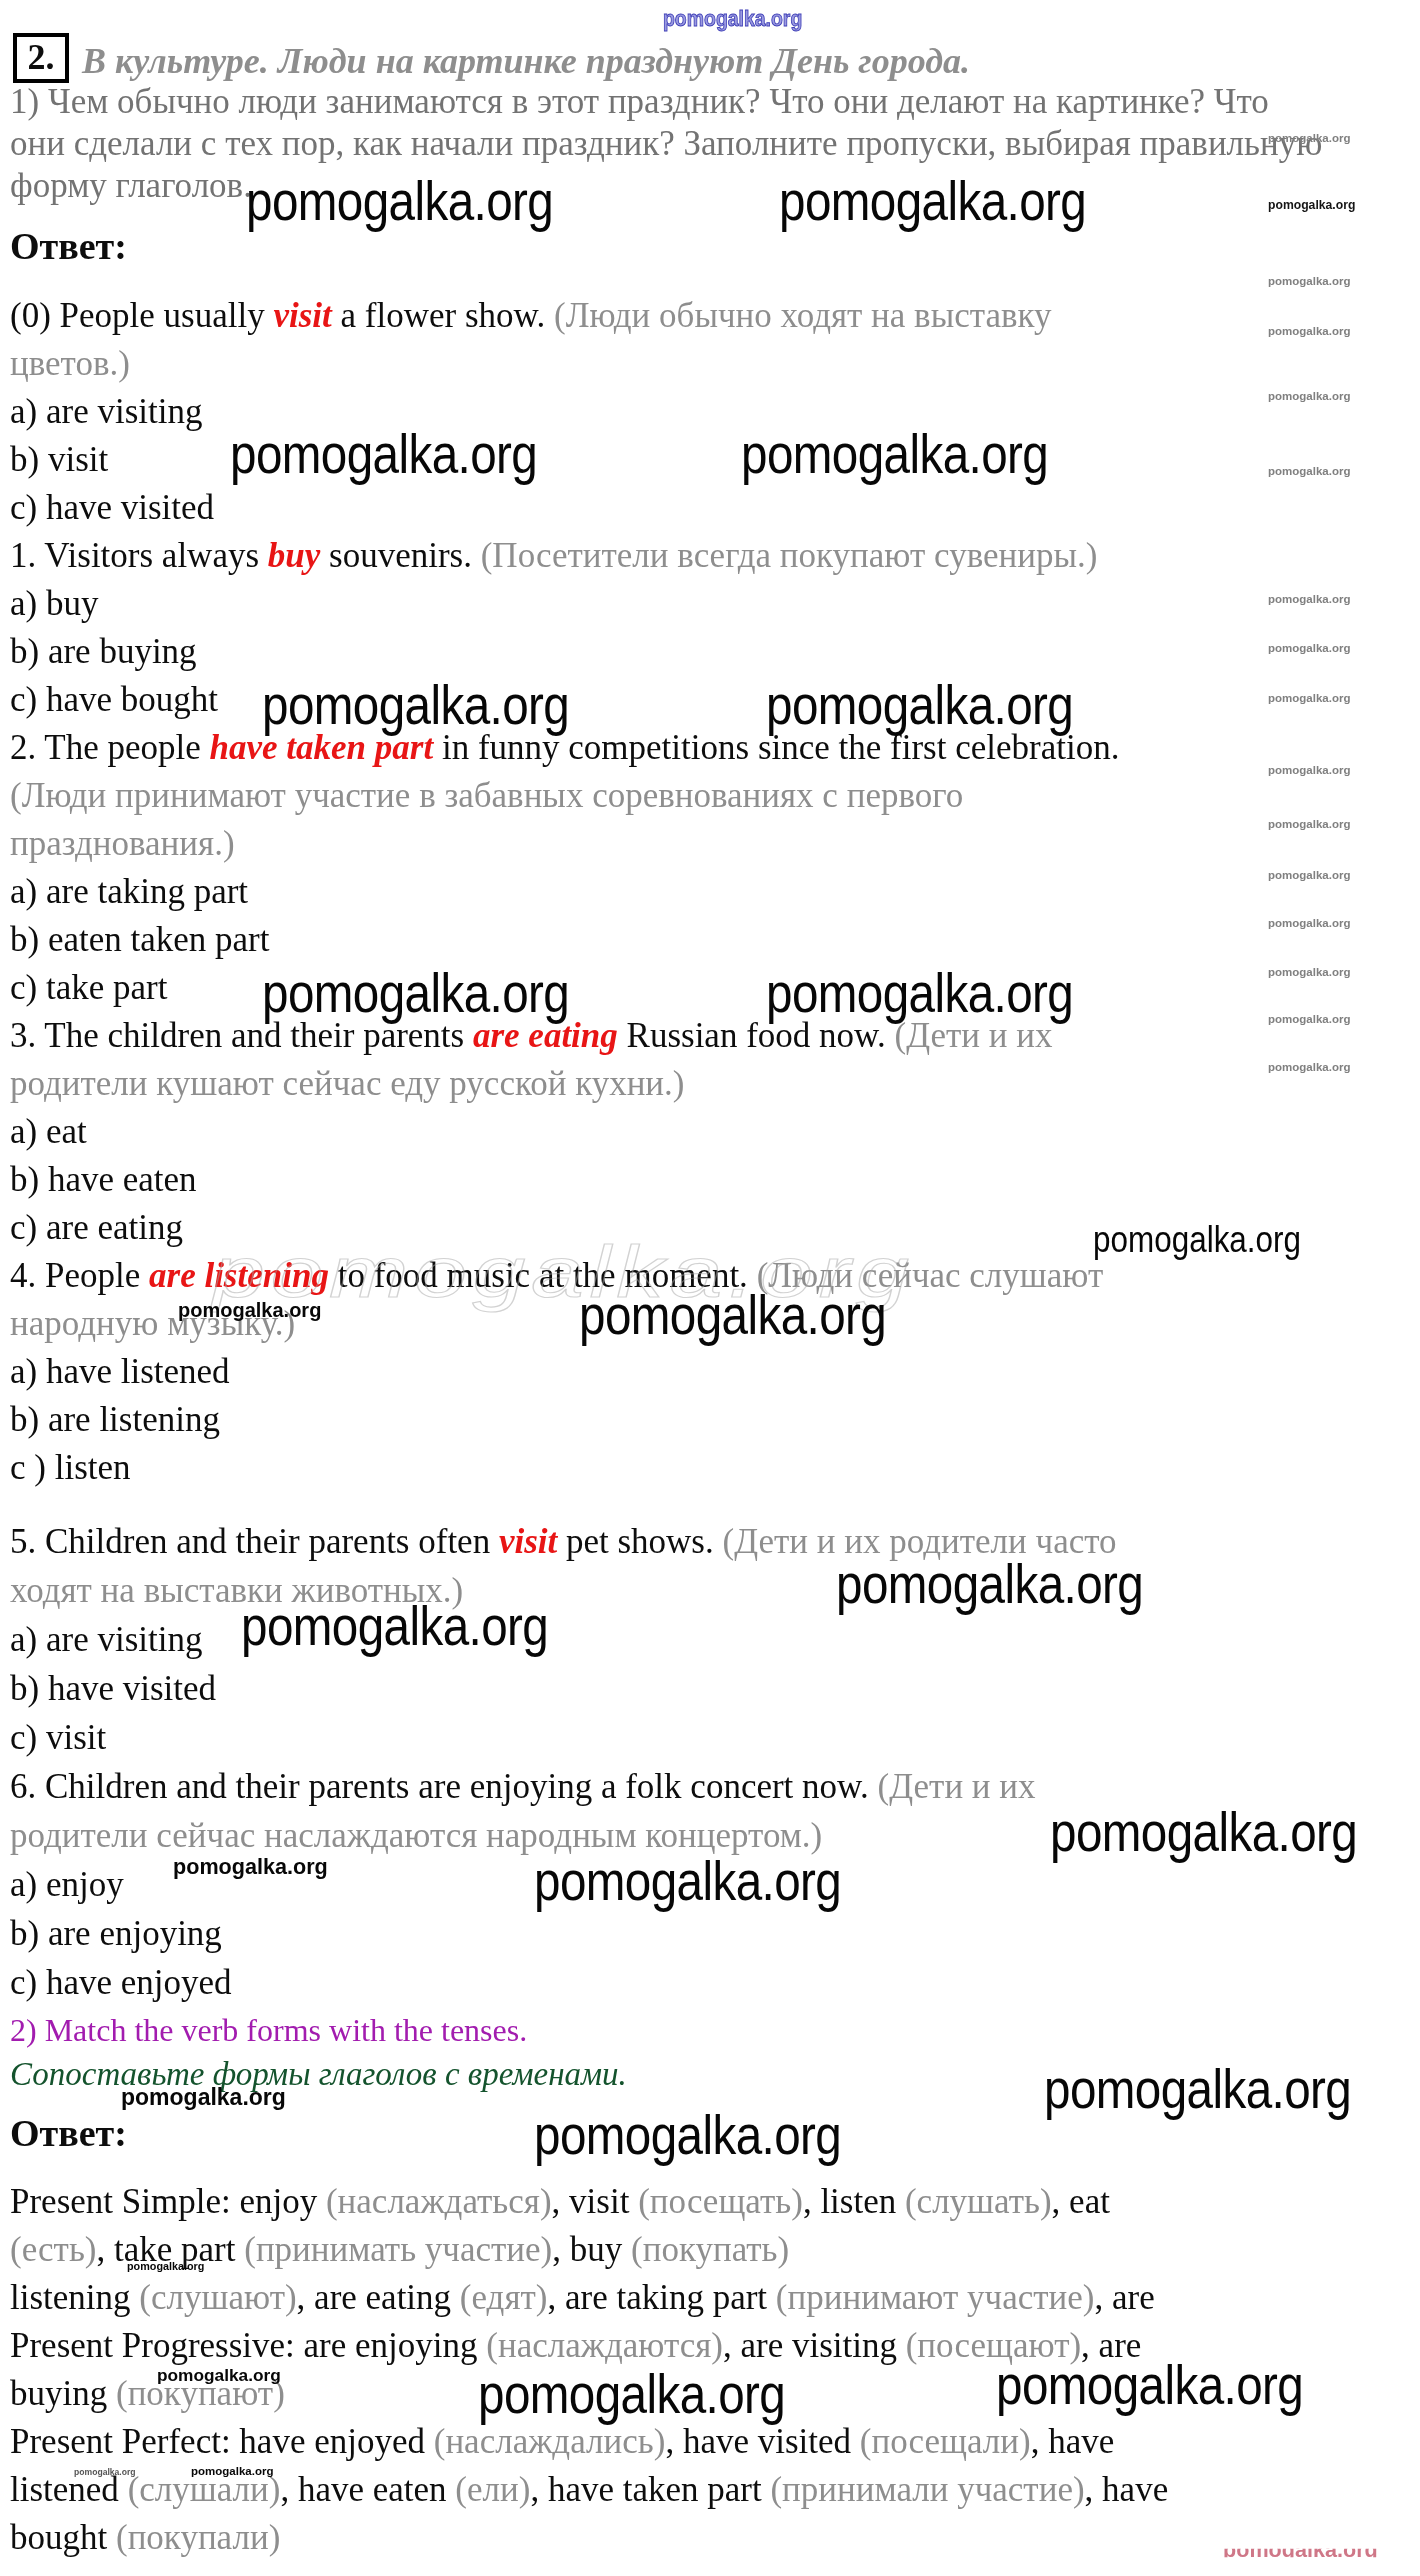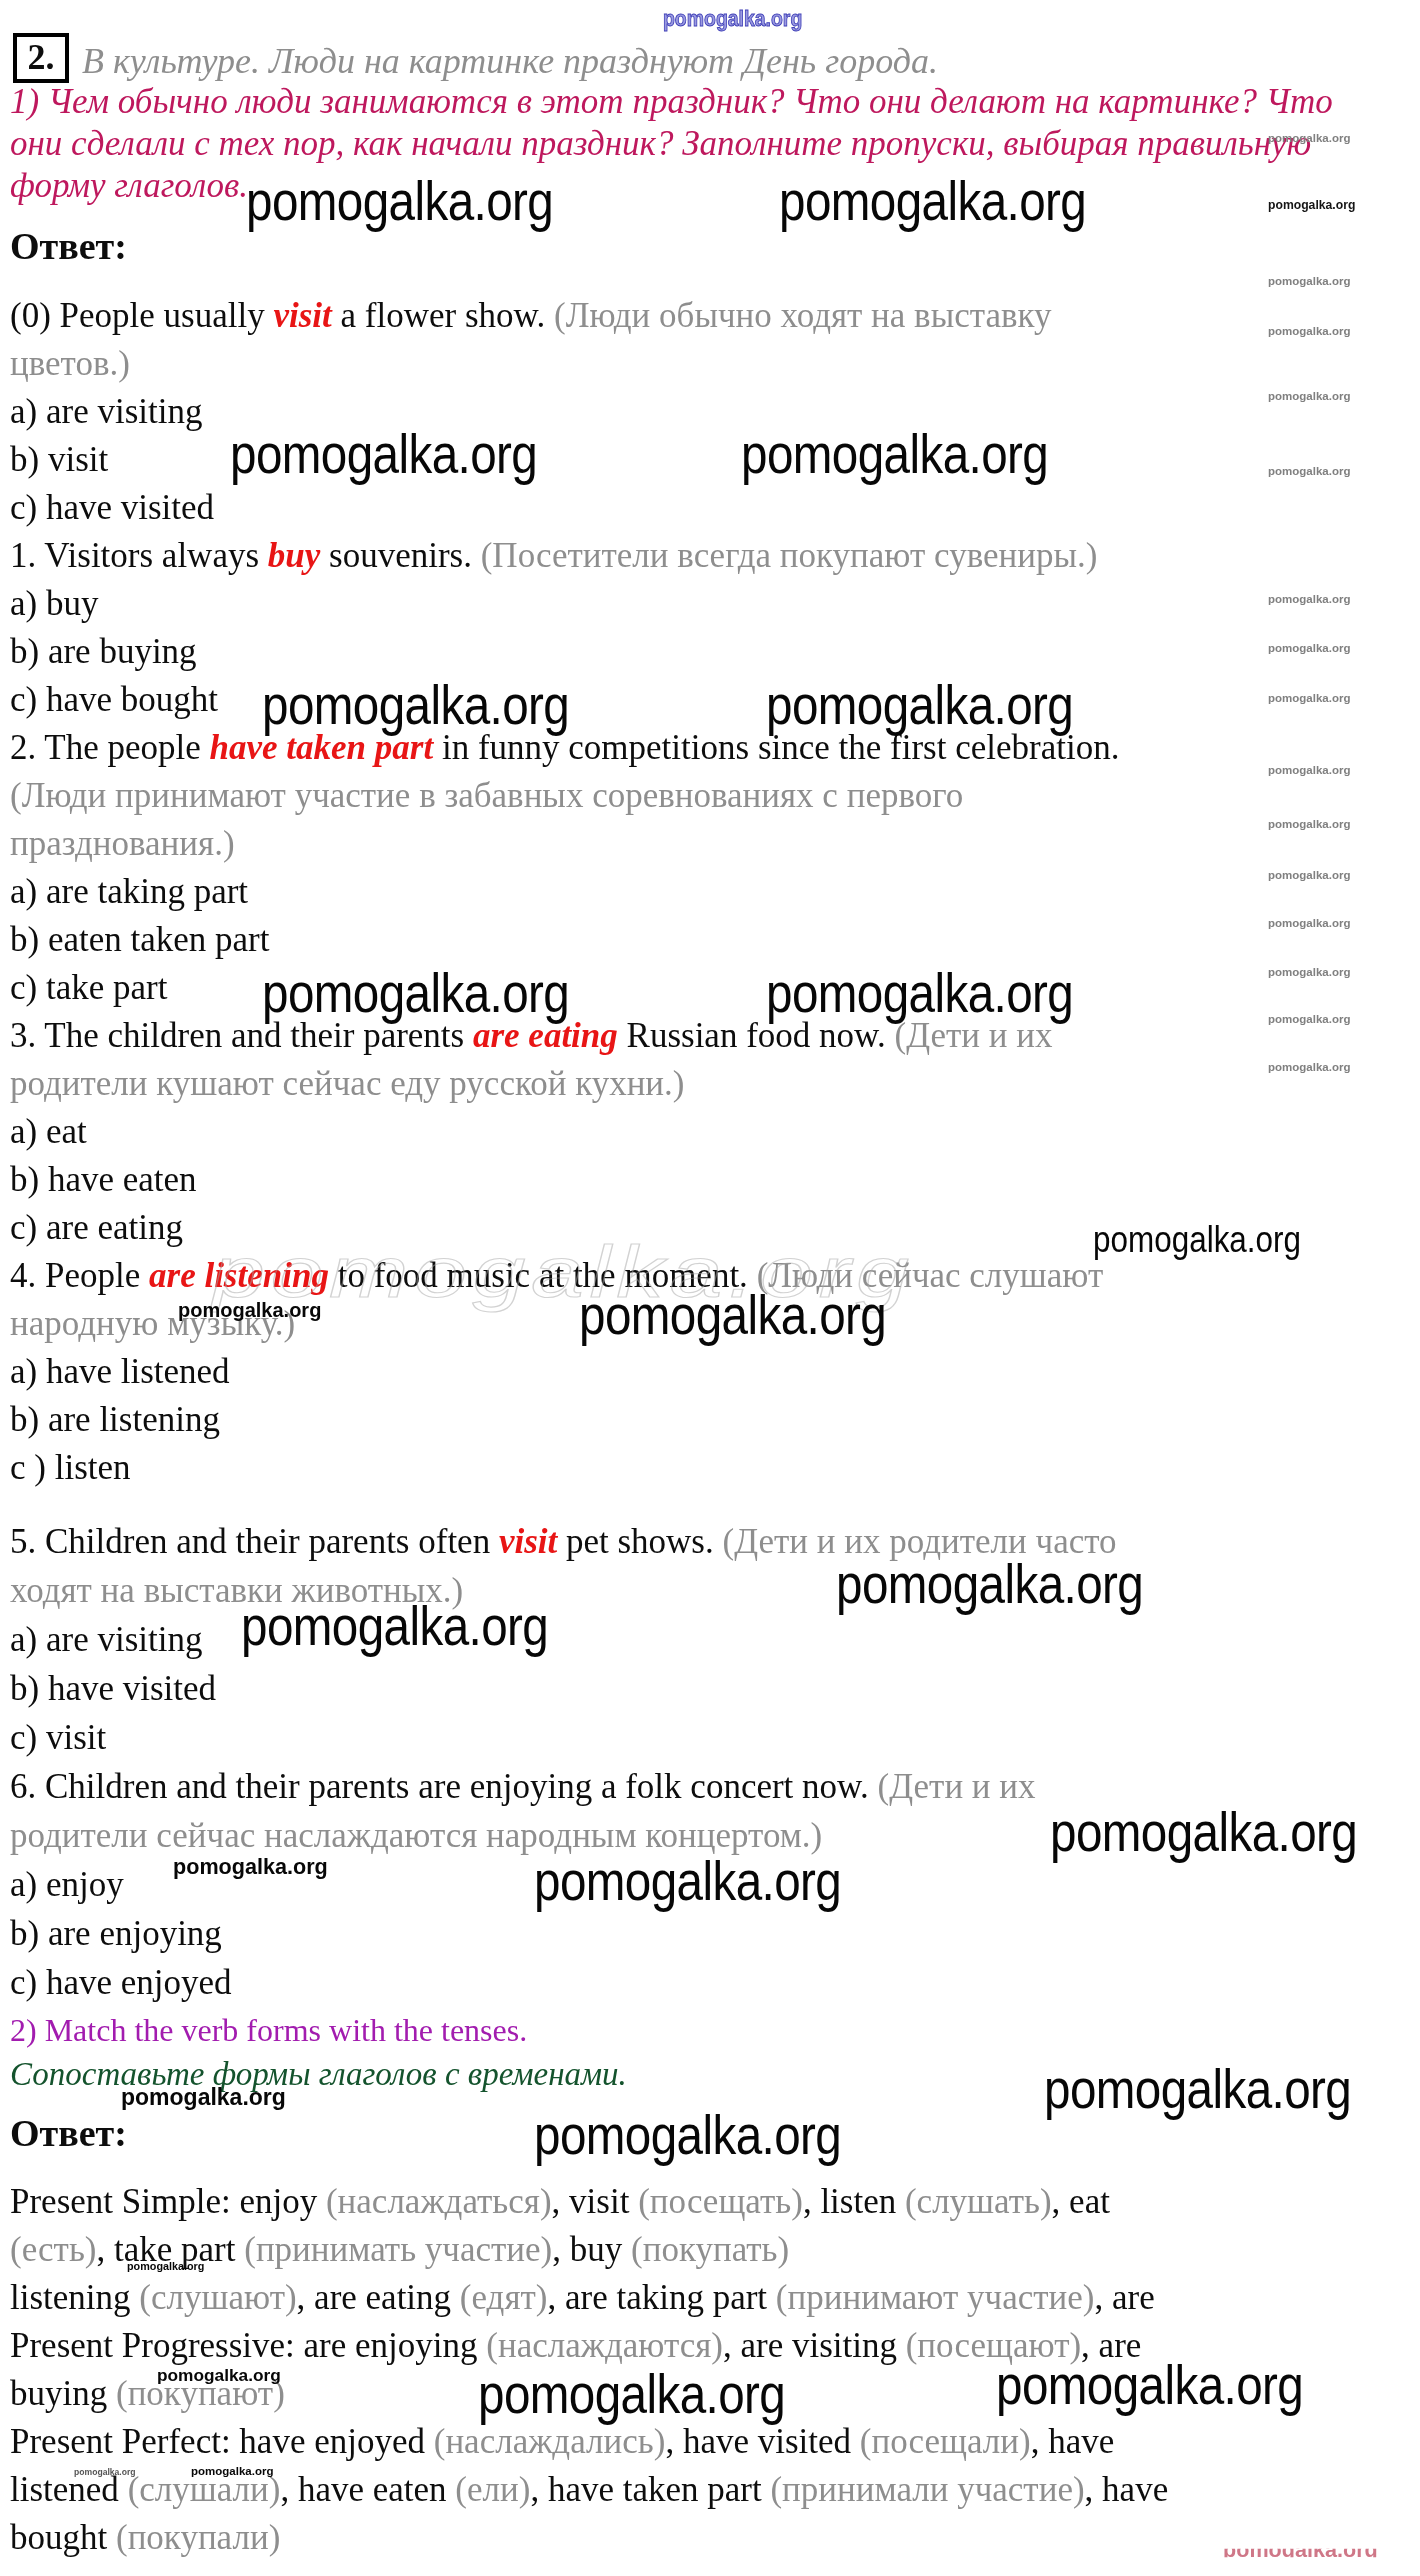--- a/index.html
+++ b/index.html
@@ -6,25 +6,25 @@
   body{width:1420px;height:2576px;overflow:hidden;
        font-family:"Liberation Serif", serif;color:#0d0d0d;}
   .page{position:relative;width:1420px;height:2576px;background:#fff;}
 
   
   .qbox{position:absolute;left:13px;top:33px;width:56px;height:50px;
         border:4.3px solid #000;box-sizing:border-box;text-align:center;
         font-weight:bold;font-size:36px;line-height:40px;background:#fff;}
 
   .task-title{position:absolute;left:82px;top:40px;font-size:36px;
-        font-style:italic;color:#8e8e8e;white-space:nowrap;}
+        font-style:italic;color:#8e8e8e;white-space:nowrap;font-weight:bold;}
 
   .intro{position:absolute;left:10px;top:81px;}
   .intro .line{font-size:35px;line-height:42px;white-space:nowrap;}
-  .intro .line span{color:#be185d;font-style:italic;}
+  .intro .line span{color:#737373;}
 
   .answer-label{position:absolute;left:10px;font-weight:bold;font-size:38px;
         white-space:nowrap;}
 
   .ex{position:absolute;left:10px;}
   .ex .line{font-size:35px;line-height:48px;white-space:nowrap;}
   .ex2 .line{line-height:49px;}
   .tenses .line{line-height:48px;}
 
   .seg-k{color:#0d0d0d;}

